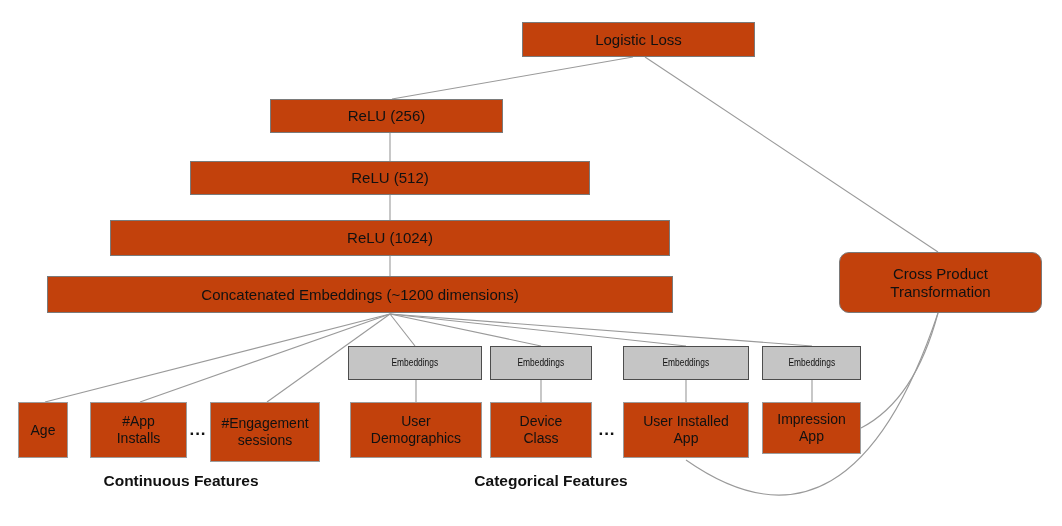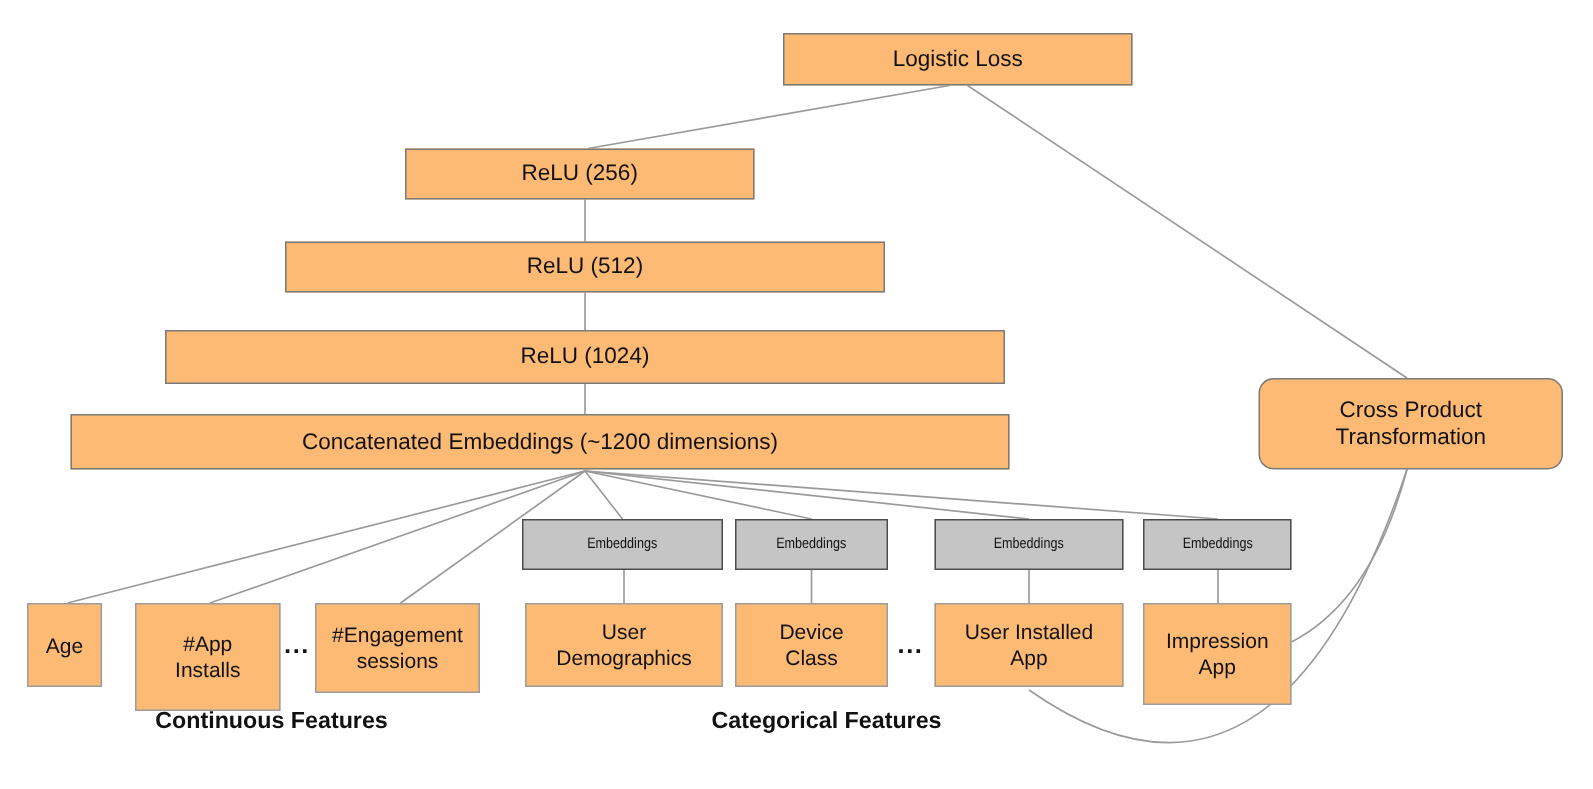--- a/index.html
+++ b/index.html
@@ -5,21 +5,21 @@
   html,body{margin:0;padding:0;background:#ffffff;}
   #canvas{
     position:relative;width:1062px;height:526px;background:#ffffff;overflow:hidden;
     font-family:"Liberation Sans",sans-serif;color:#111;
   }
   #edges{position:absolute;left:0;top:0;width:1062px;height:526px;}
   .node{
     position:absolute;box-sizing:border-box;
     display:flex;align-items:center;justify-content:center;
     text-align:center;white-space:pre-line;line-height:1.18;
-    background:#fdba74;border:1.5px solid #7a7a7a;
+    background:#c2410c;border:1.5px solid #7a7a7a;
     font-size:15px;
   }
   .feat{border:1.5px solid #9c9c9c;font-size:14px;}
   .emb{background:#c5c5c5;border:1.5px solid #4d4d4d;font-size:10px;}
   .emb .cond{display:inline-block;transform:scaleX(0.84);}
   .dots{
     position:absolute;font-weight:bold;font-size:17px;letter-spacing:1px;
     transform:translate(-50%,-50%);
   }
   .seclabel{
@@ -65,32 +65,32 @@
 
   <div class="node" style="left:839px;top:252px;width:203px;height:61px;border-radius:10px;">Cross Product
 Transformation</div>
 
   <div class="node emb" style="left:348px;top:346px;width:134px;height:34px;"><span class="cond">Embeddings</span></div>
   <div class="node emb" style="left:490px;top:346px;width:102px;height:34px;"><span class="cond">Embeddings</span></div>
   <div class="node emb" style="left:623px;top:346px;width:126px;height:34px;"><span class="cond">Embeddings</span></div>
   <div class="node emb" style="left:762px;top:346px;width:99px;height:34px;"><span class="cond">Embeddings</span></div>
 
   <div class="node feat" style="left:18px;top:402px;width:50px;height:56px;">Age</div>
-  <div class="node feat" style="left:90px;top:402px;width:97px;height:72px;">#App
+  <div class="node feat" style="left:90px;top:402px;width:97px;height:56px;">#App
 Installs</div>
   <div class="node feat" style="left:210px;top:402px;width:110px;height:60px;">#Engagement
 sessions</div>
 
   <div class="node feat" style="left:350px;top:402px;width:132px;height:56px;">User
 Demographics</div>
   <div class="node feat" style="left:490px;top:402px;width:102px;height:56px;">Device
 Class</div>
   <div class="node feat" style="left:623px;top:402px;width:126px;height:56px;">User Installed
 App</div>
-  <div class="node feat" style="left:762px;top:402px;width:99px;height:68px;">Impression
+  <div class="node feat" style="left:762px;top:402px;width:99px;height:52px;">Impression
 App</div>
 
   <div class="dots" style="left:198px;top:430px;">...</div>
   <div class="dots" style="left:607px;top:430px;">...</div>
 
   <div class="seclabel" style="left:181px;top:472px;">Continuous Features</div>
   <div class="seclabel" style="left:551px;top:472px;">Categorical Features</div>
 
 </div>
 

